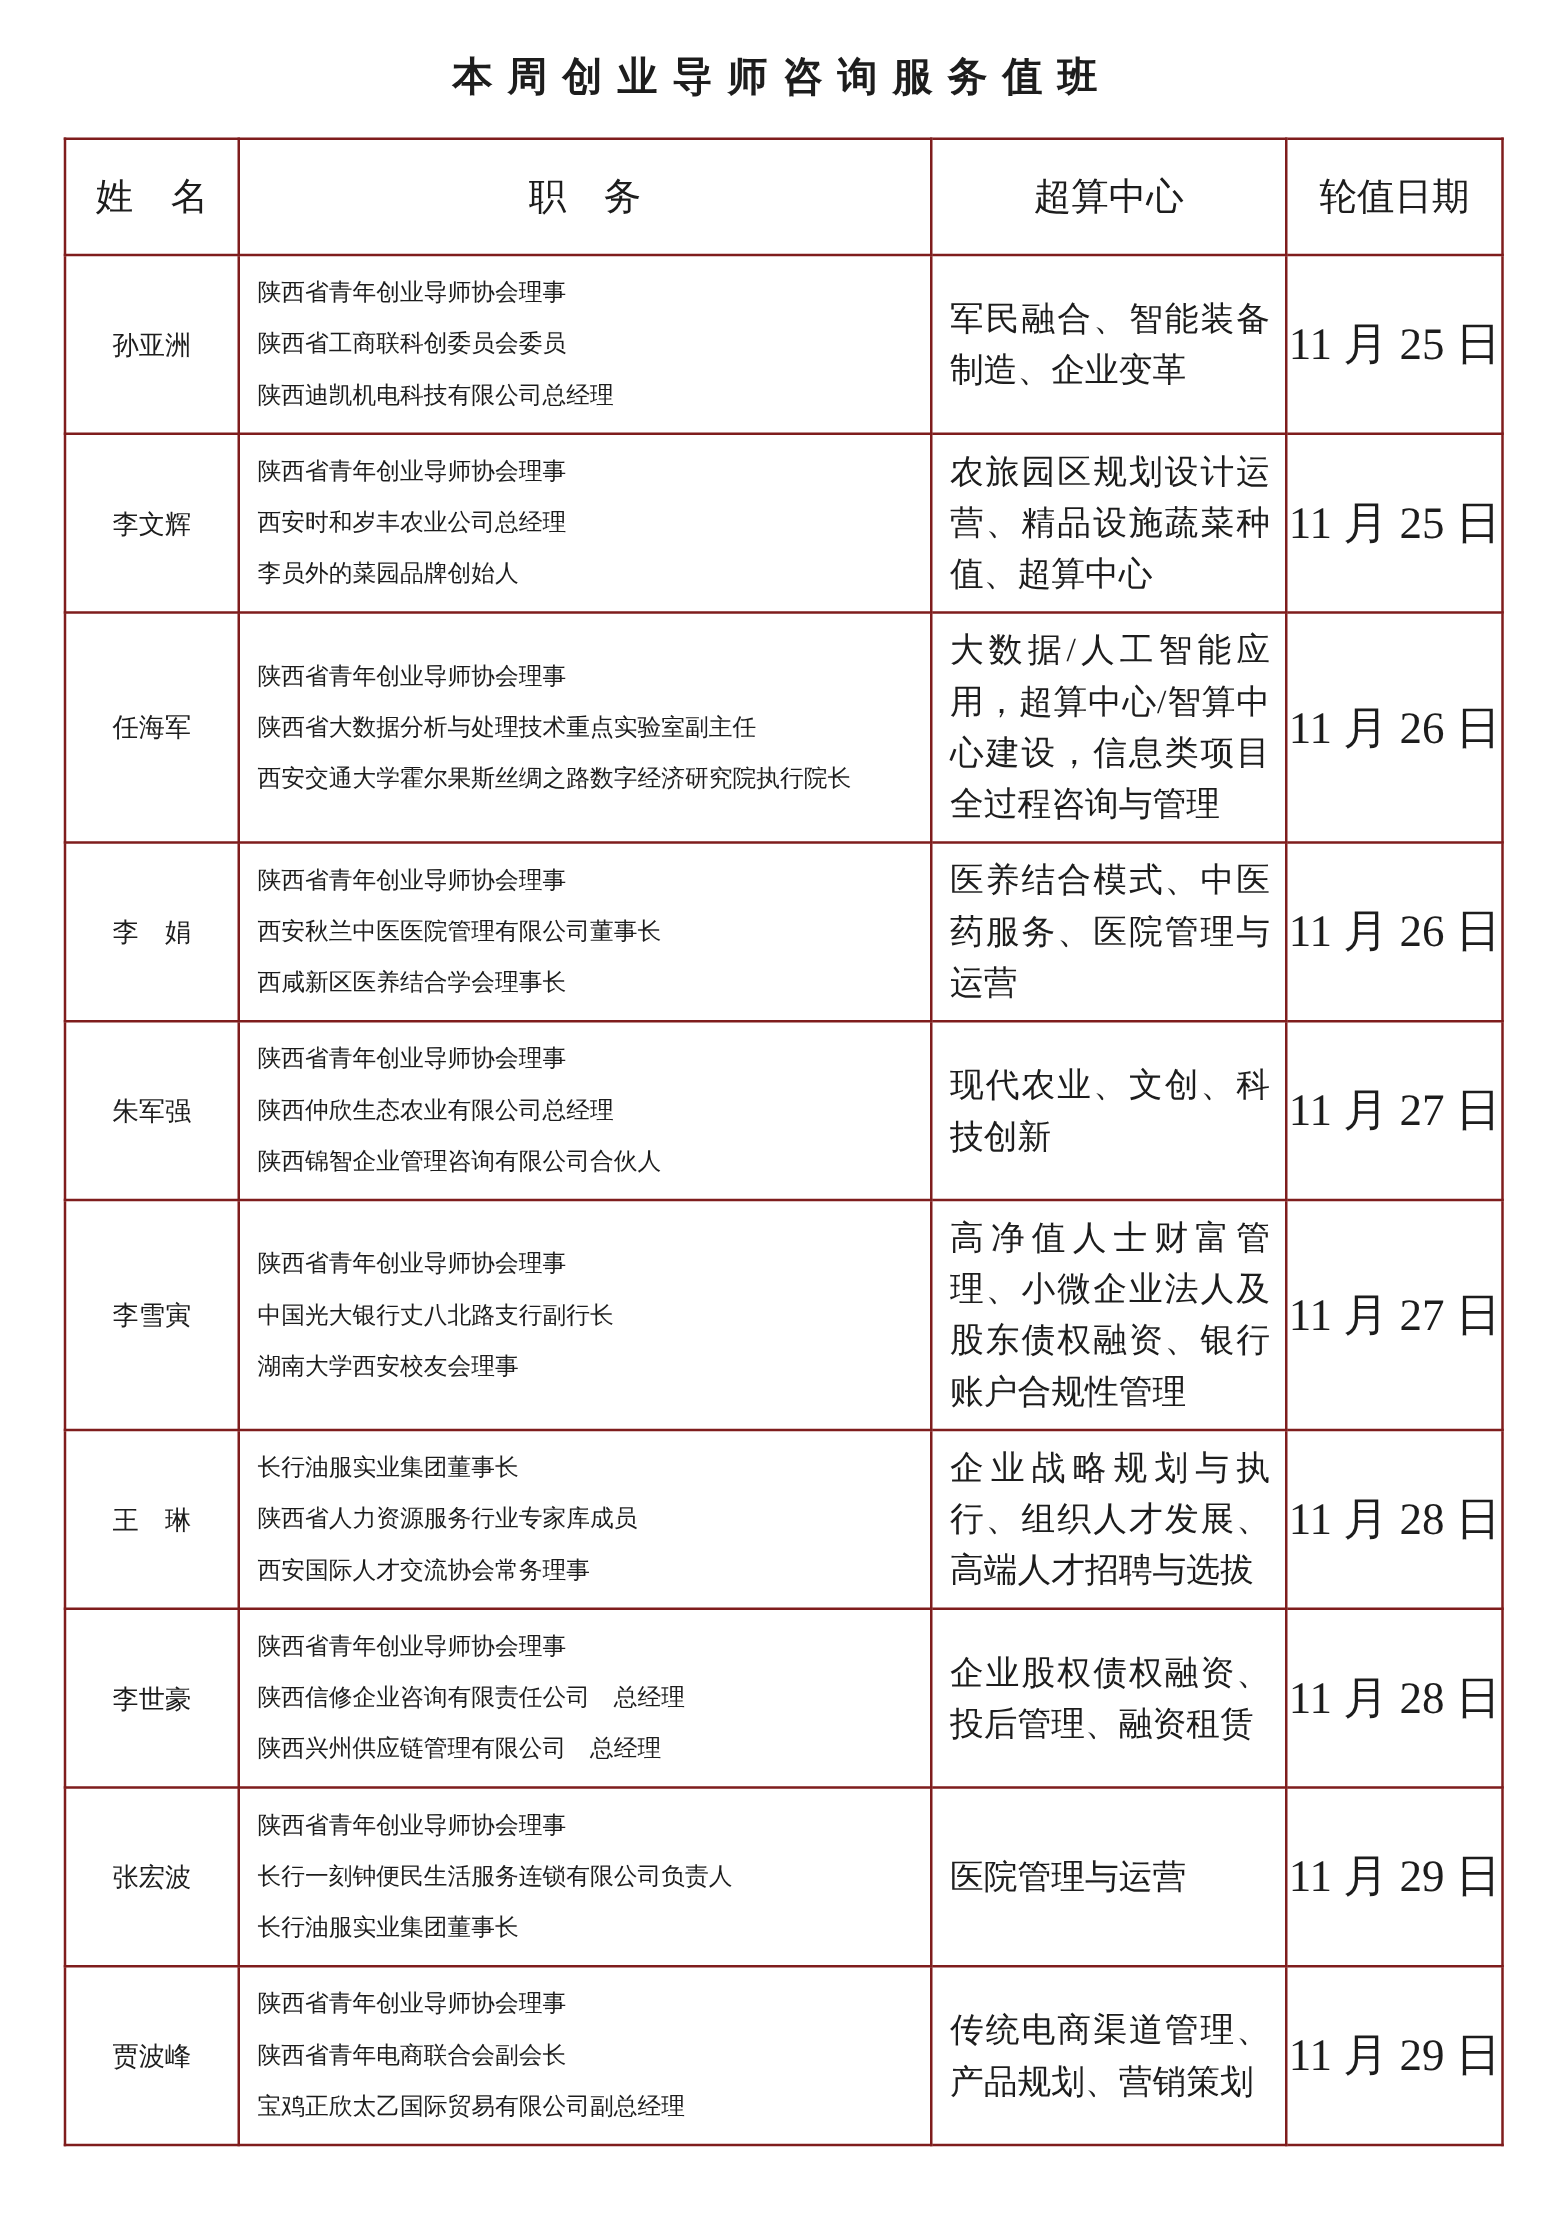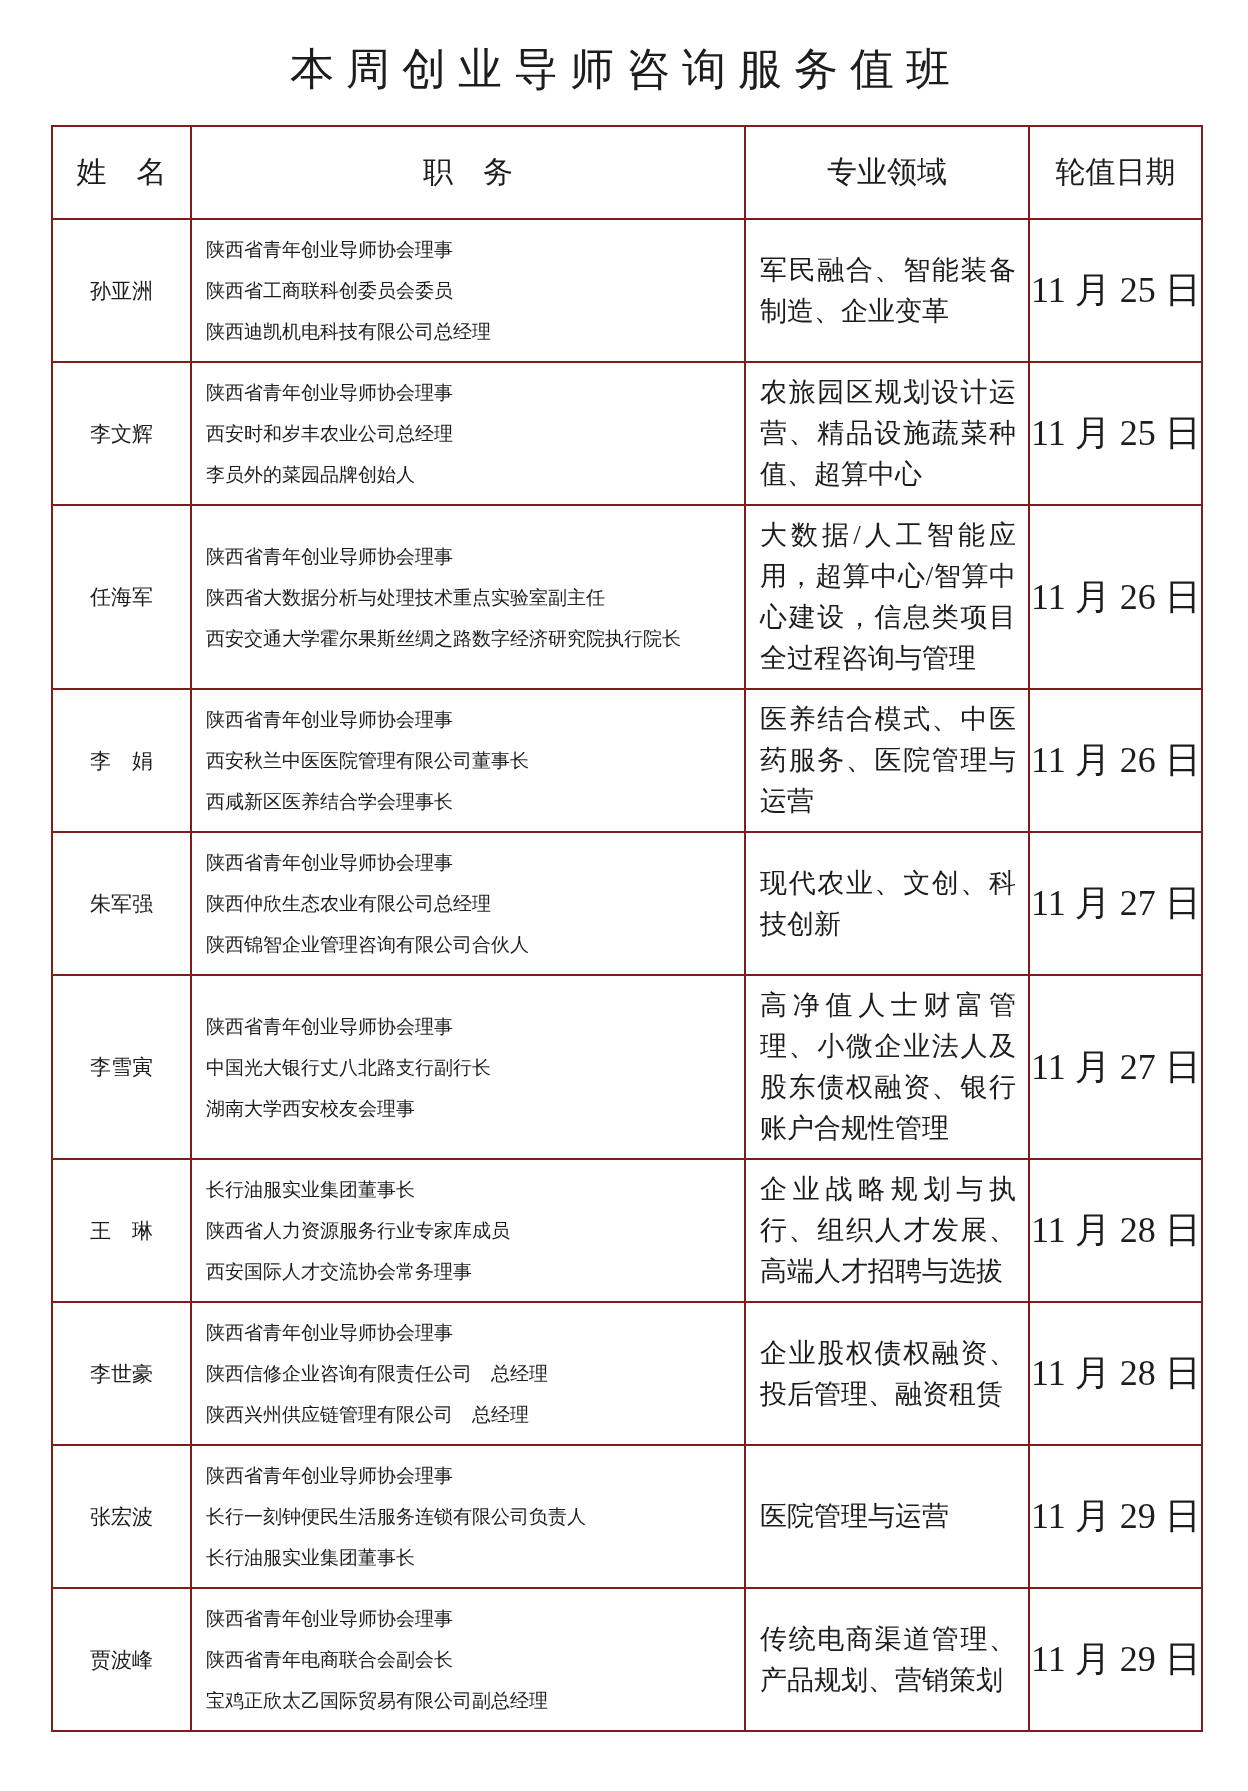--- a/index.html
+++ b/index.html
@@ -13,22 +13,22 @@
     font-family: "Liberation Serif", "DejaVu Serif", serif;
     color: #1d1d1d;
     overflow: hidden;
   }
   .page {
     padding: 34px 0 0 51px;
   }
   .doc-title {
     width: 1150px;
     text-align: center;
-    font-size: 44px;
-    font-weight: 400;
+    font-size: 32px;
+    font-weight: 700;
     letter-spacing: 12px;
     margin: 6px 0 26px 0;
     white-space: nowrap;
   }
   table.duty {
     border-collapse: collapse;
     table-layout: fixed;
     width: 1150px;
   }
   table.duty th,
@@ -85,21 +85,21 @@
     <colgroup>
       <col class="c-name">
         <col class="c-pos">
         <col class="c-field">
         <col class="c-date">
     </colgroup>
     <thead>
       <tr>
         <th>姓　名</th>
         <th class="h-pos">职　务</th>
-        <th>专业领域</th>
+        <th>超算中心</th>
         <th>轮值日期</th>
       </tr>
     </thead>
     <tbody>
       <tr>
         <td class="cell-name">孙亚洲</td>
         <td class="cell-pos">陕西省青年创业导师协会理事
 陕西省工商联科创委员会委员
 陕西迪凯机电科技有限公司总经理</td>
         <td class="cell-field">军民融合、智能装备制造、企业变革</td>

